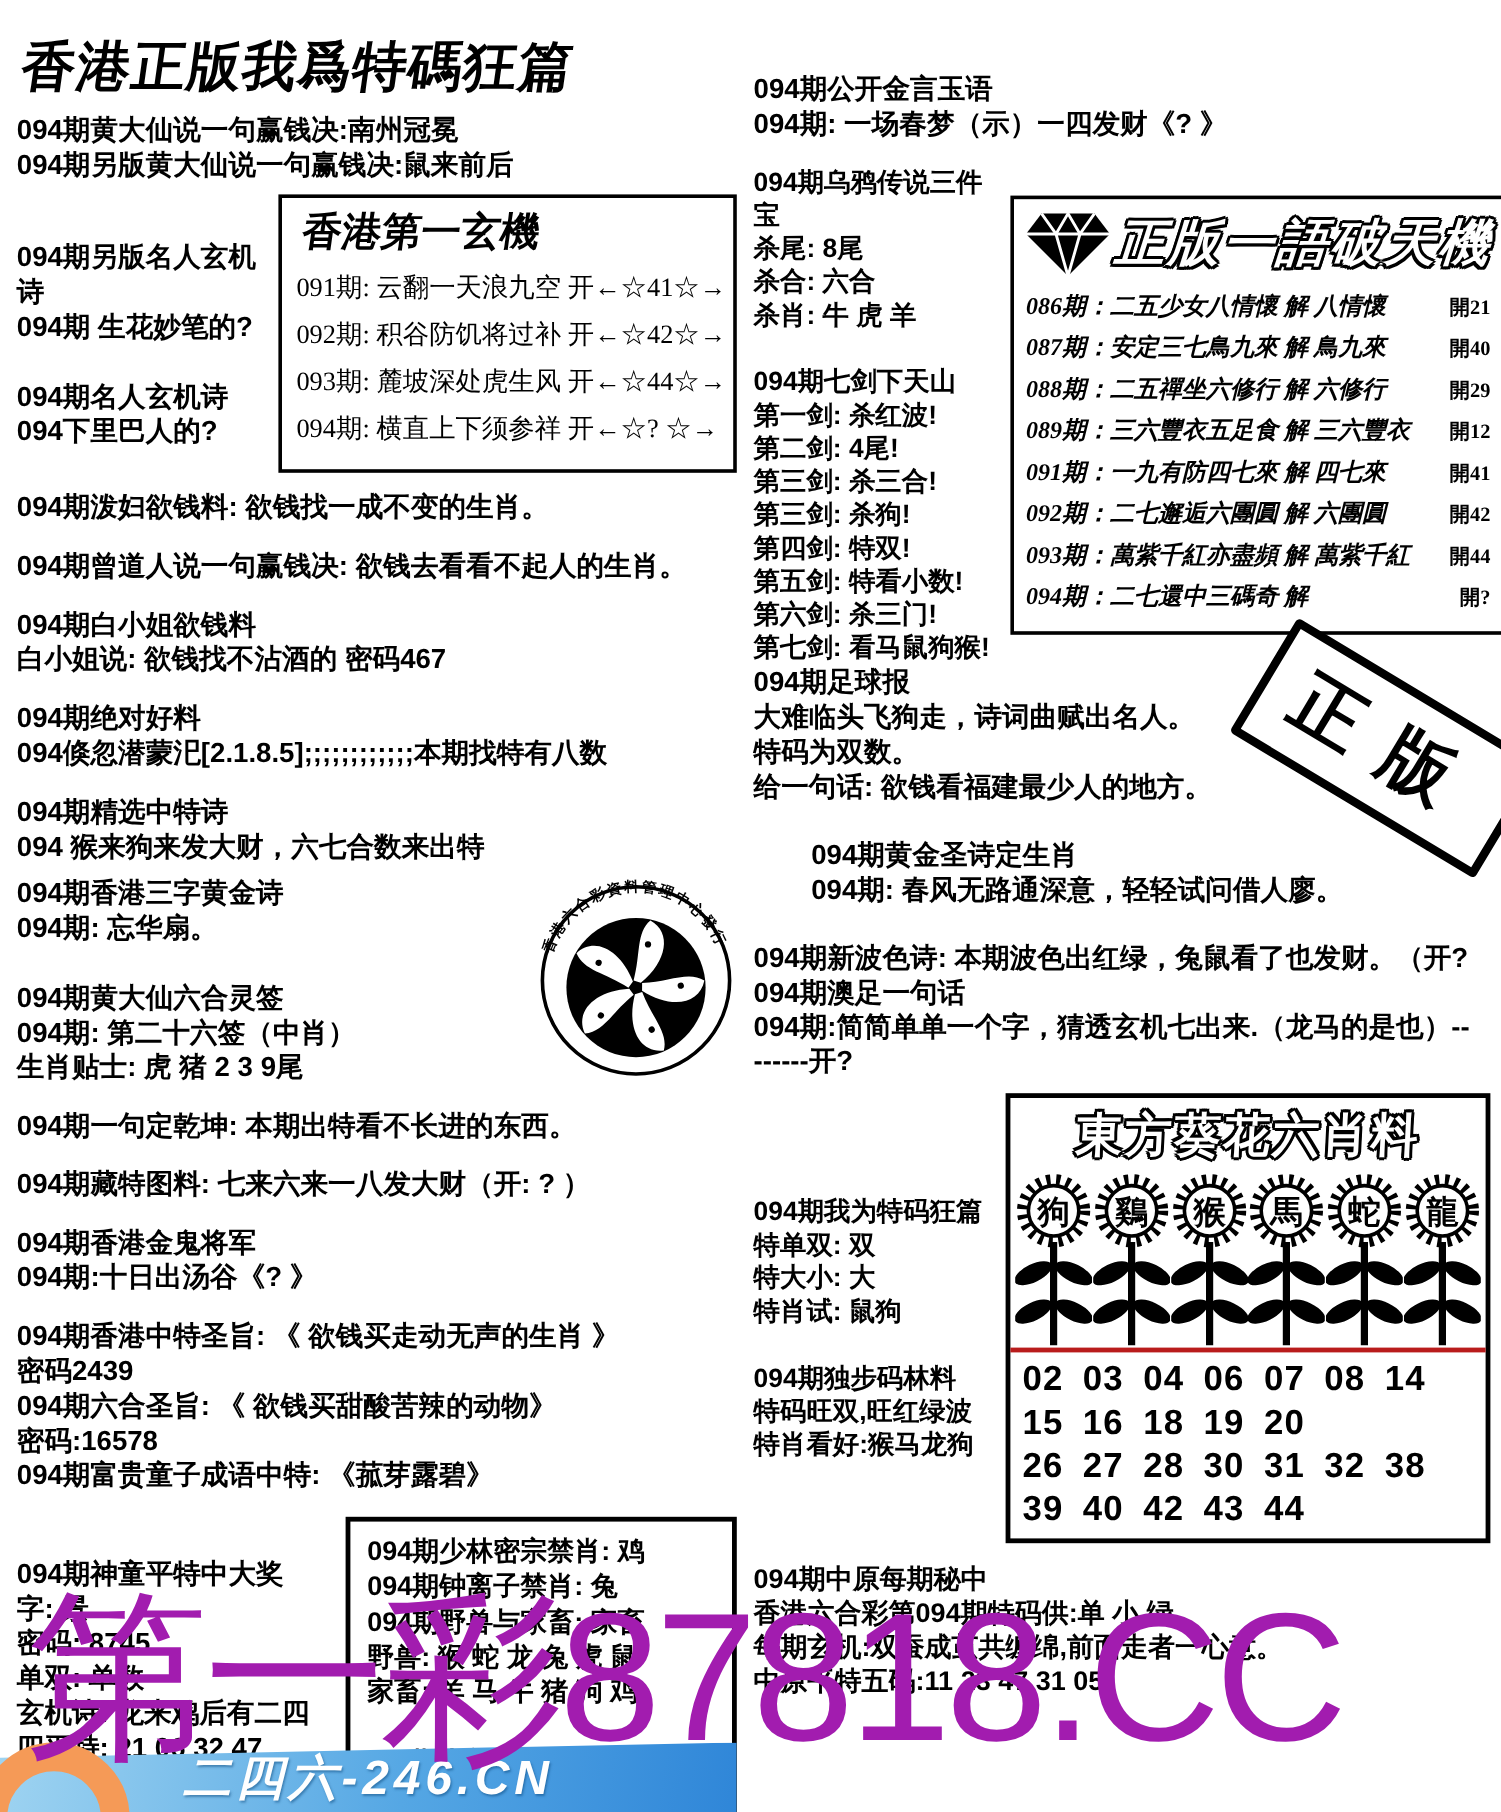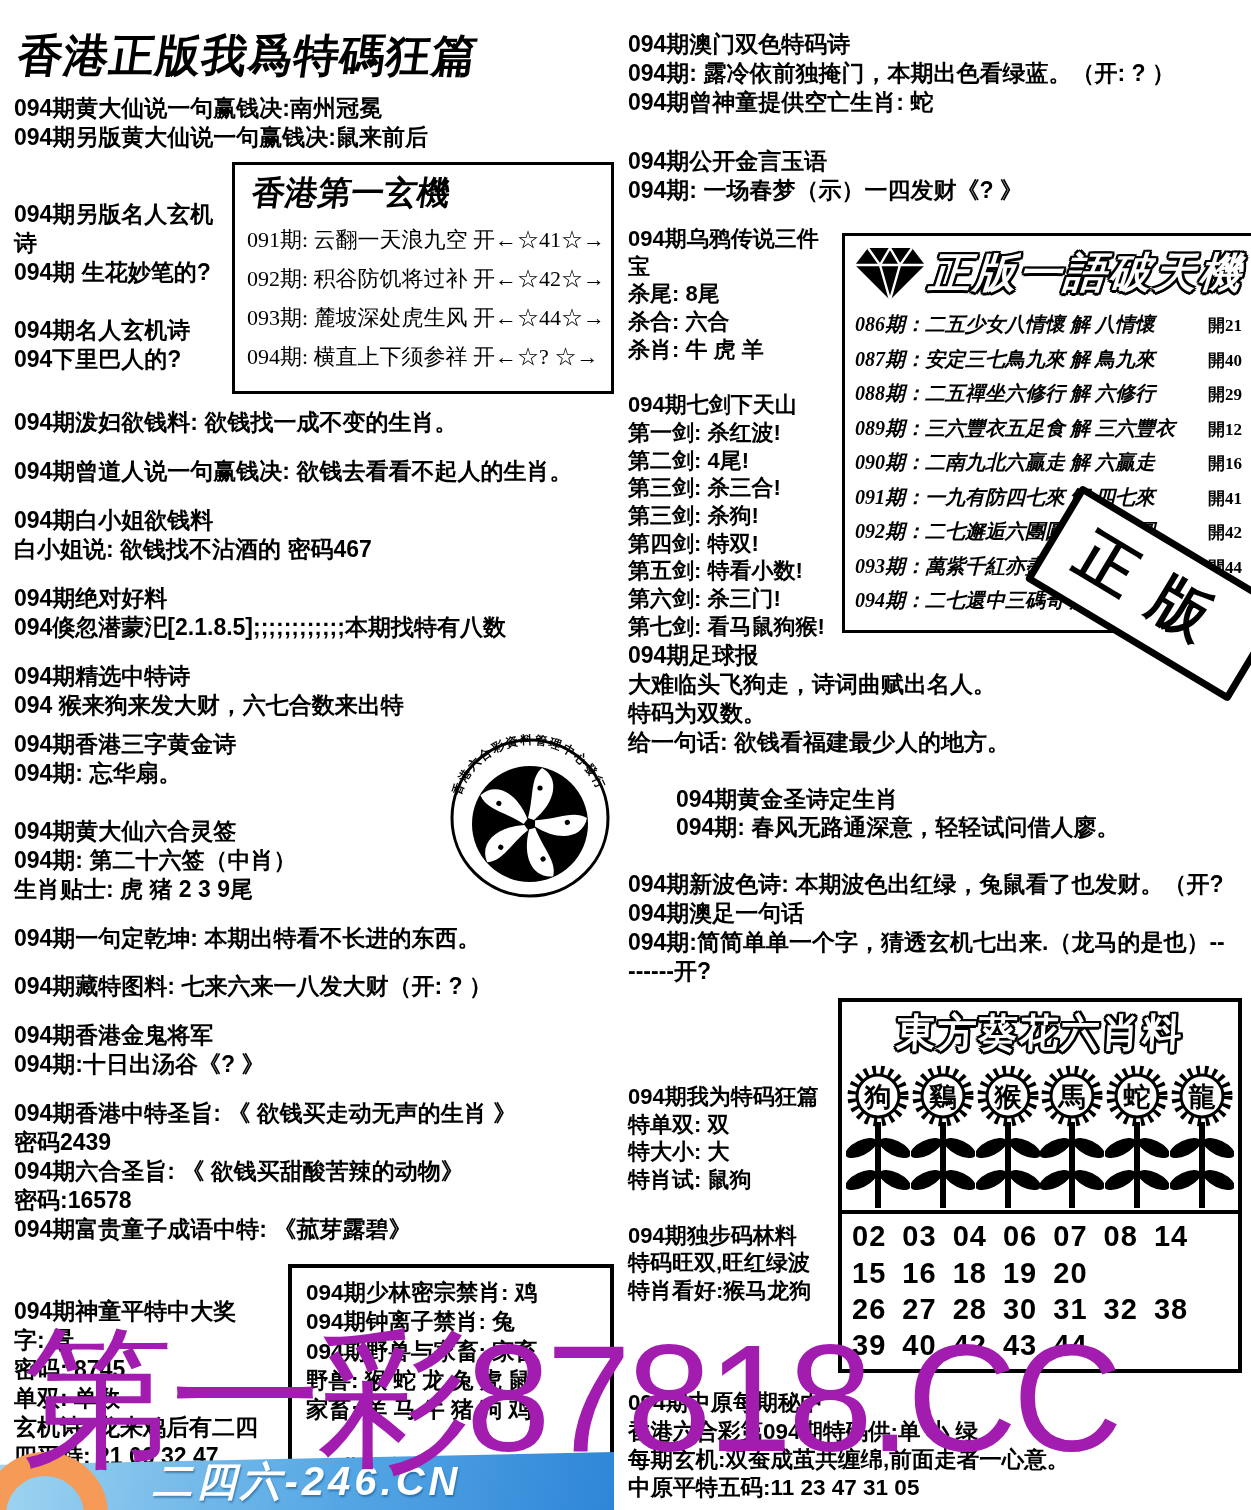--- a/index.html
+++ b/index.html
@@ -59,21 +59,21 @@
   .stamp{
     position:absolute;left:408px;top:508px;border:7px solid #000;border-radius:4px;
     padding:8px 26px;font-size:60px;font-weight:900;letter-spacing:26px;white-space:nowrap;
     transform:rotate(31deg);background:#fff;
   }
   
   .sun-box{border:4px solid #000;flex:1;margin-left:6px;background:#fff;}
   .sun-title{font-size:39px;letter-spacing:2px;text-align:center;margin:4px 0 0 0;font-style:normal;font-family:"Liberation Sans",sans-serif;transform:skewX(-3deg);}
   .sun-row{display:flex;justify-content:space-around;padding:0 4px;}
   .sun-nums{
-    border-top:4px solid #000000;font-size:29px;font-weight:700;line-height:1.25;
+    border-top:4px solid #b91c1c;font-size:29px;font-weight:700;line-height:1.25;
     padding:4px 6px 6px 10px;letter-spacing:1px;word-spacing:7px;white-space:pre-line;
   }
   
   .watermark{
     position:absolute;left:22px;top:1322px;z-index:9;color:#a21caf;
     font-size:152px;font-weight:400;white-space:nowrap;letter-spacing:-4px;line-height:1;
   }
   .banner{
     position:absolute;left:0;top:1452px;width:614px;height:58px;z-index:7;
     background:linear-gradient(100deg,#9fd4f1 0%,#55a7e4 55%,#2f86d8 100%);
@@ -172,23 +172,20 @@
 野兽: 猴 蛇 龙 兔 虎 鼠
 家畜: 羊 马 牛 猪 狗 鸡
 
 094期内部欲钱料:
 欲钱去买四脚如柱的动物</div>
   </div>
 
 </div>
 
 <div class="col-right rc-rel">
-  <div class="blk lines">094期澳门双色特码诗
-094期: 露冷依前独掩门，本期出色看绿蓝。（开: ? ）
-094期曾神童提供空亡生肖: 蛇</div>
   <div class="blk lines" style="margin-top:30px;">094期公开金言玉语
 094期: 一场春梦（示）一四发财《? 》</div>
 
   <div class="row" style="">
     <div class="blk lines" style="width:210px;flex:none;font-size:22px;margin-bottom:0;">094期乌鸦传说三件宝
 杀尾: 8尾
 杀合: 六合
 杀肖: 牛 虎 羊
 
 094期七剑下天山
@@ -223,24 +220,20 @@
         </div>
       <div class="d-row">
           <span class="d-text">088期：二五禪坐六修行 解 六修行</span>
           <span class="d-open">開29</span>
         </div>
       <div class="d-row">
           <span class="d-text">089期：三六豐衣五足食 解 三六豐衣</span>
           <span class="d-open">開12</span>
         </div>
       <div class="d-row">
-          <span class="d-text">090期：二南九北六贏走 解 六贏走</span>
-          <span class="d-open">開16</span>
-        </div>
-      <div class="d-row">
           <span class="d-text">091期：一九有防四七來 解 四七來</span>
           <span class="d-open">開41</span>
         </div>
       <div class="d-row">
           <span class="d-text">092期：二七邂逅六團圓 解 六團圓</span>
           <span class="d-open">開42</span>
         </div>
       <div class="d-row">
           <span class="d-text">093期：萬紫千紅亦盡頻 解 萬紫千紅</span>
           <span class="d-open">開44</span>

